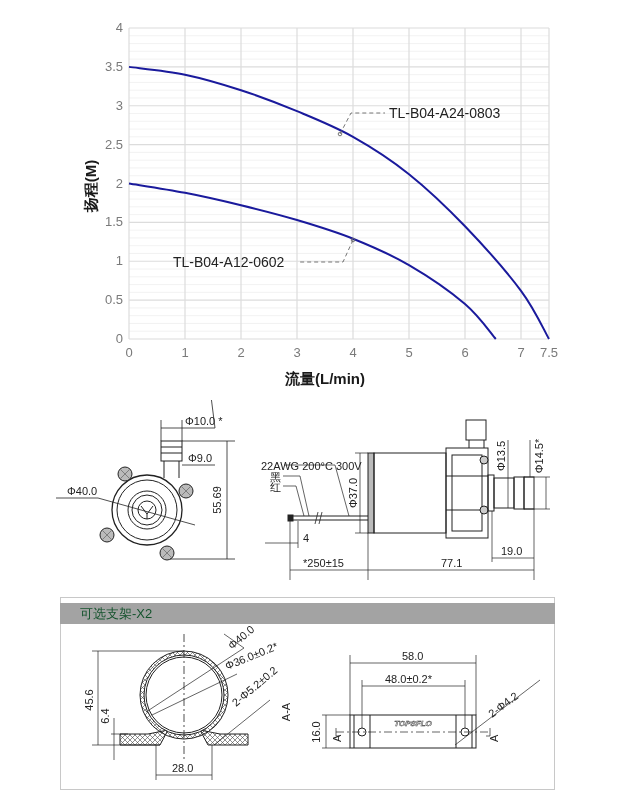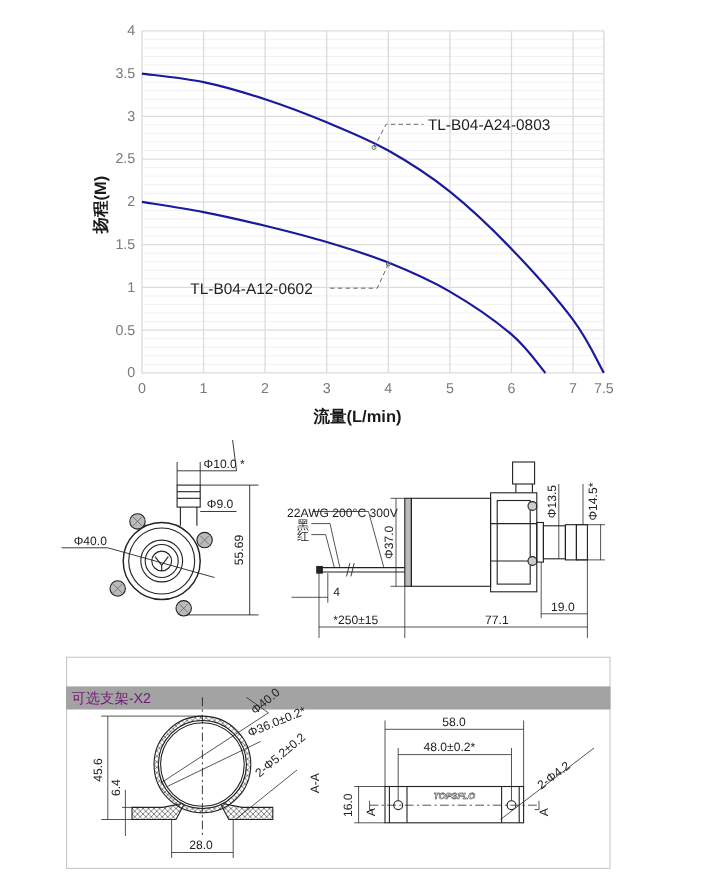--- a/index.html
+++ b/index.html
@@ -3,21 +3,21 @@
 <meta charset="utf-8">
 <style>
   html, body { margin: 0; padding: 0; background: #ffffff; }
   body { width: 640px; height: 800px; position: relative; overflow: hidden; font-family: "Liberation Sans", sans-serif; }
   .abs { position: absolute; }
   svg text { font-family: "Liberation Sans", sans-serif; }
   .tick { fill: #7a7a7a; font-size: 13px; }
   .axis-title { fill: #1a1a1a; font-size: 15px; font-weight: bold; }
   .dim { fill: #222; font-size: 11px; }
   .series-label { fill: #222; font-size: 14px; }
-  .panel-header { position: absolute; left: 60px; top: 624px; width: 495px; height: 21px; background: #a3a3a3; color: #701a75; font-size: 13px; line-height: 21px; padding-left: 5px; box-sizing: border-box; }
+  .panel-header { position: absolute; left: 60px; top: 603px; width: 495px; height: 21px; background: #a3a3a3; color: #14532d; font-size: 13px; line-height: 21px; padding-left: 20px; box-sizing: border-box; }
   .panel-box { position: absolute; left: 60px; top: 597px; width: 495px; height: 193px; border: 1px solid #c8c8c8; box-sizing: border-box; }
 </style>
 </head>
 <body>
 
 <svg class="abs" style="left:0;top:0" width="640" height="395" viewBox="0 0 640 395">
   <g id="grid">
       <line x1="129" x2="549" y1="339" y2="339" stroke="#dcdcdc" stroke-width="1.2"></line>
       <line x1="129" x2="549" y1="331.225" y2="331.225" stroke="#efefef" stroke-width="0.8"></line>
       <line x1="129" x2="549" y1="323.45" y2="323.45" stroke="#efefef" stroke-width="0.8"></line>

